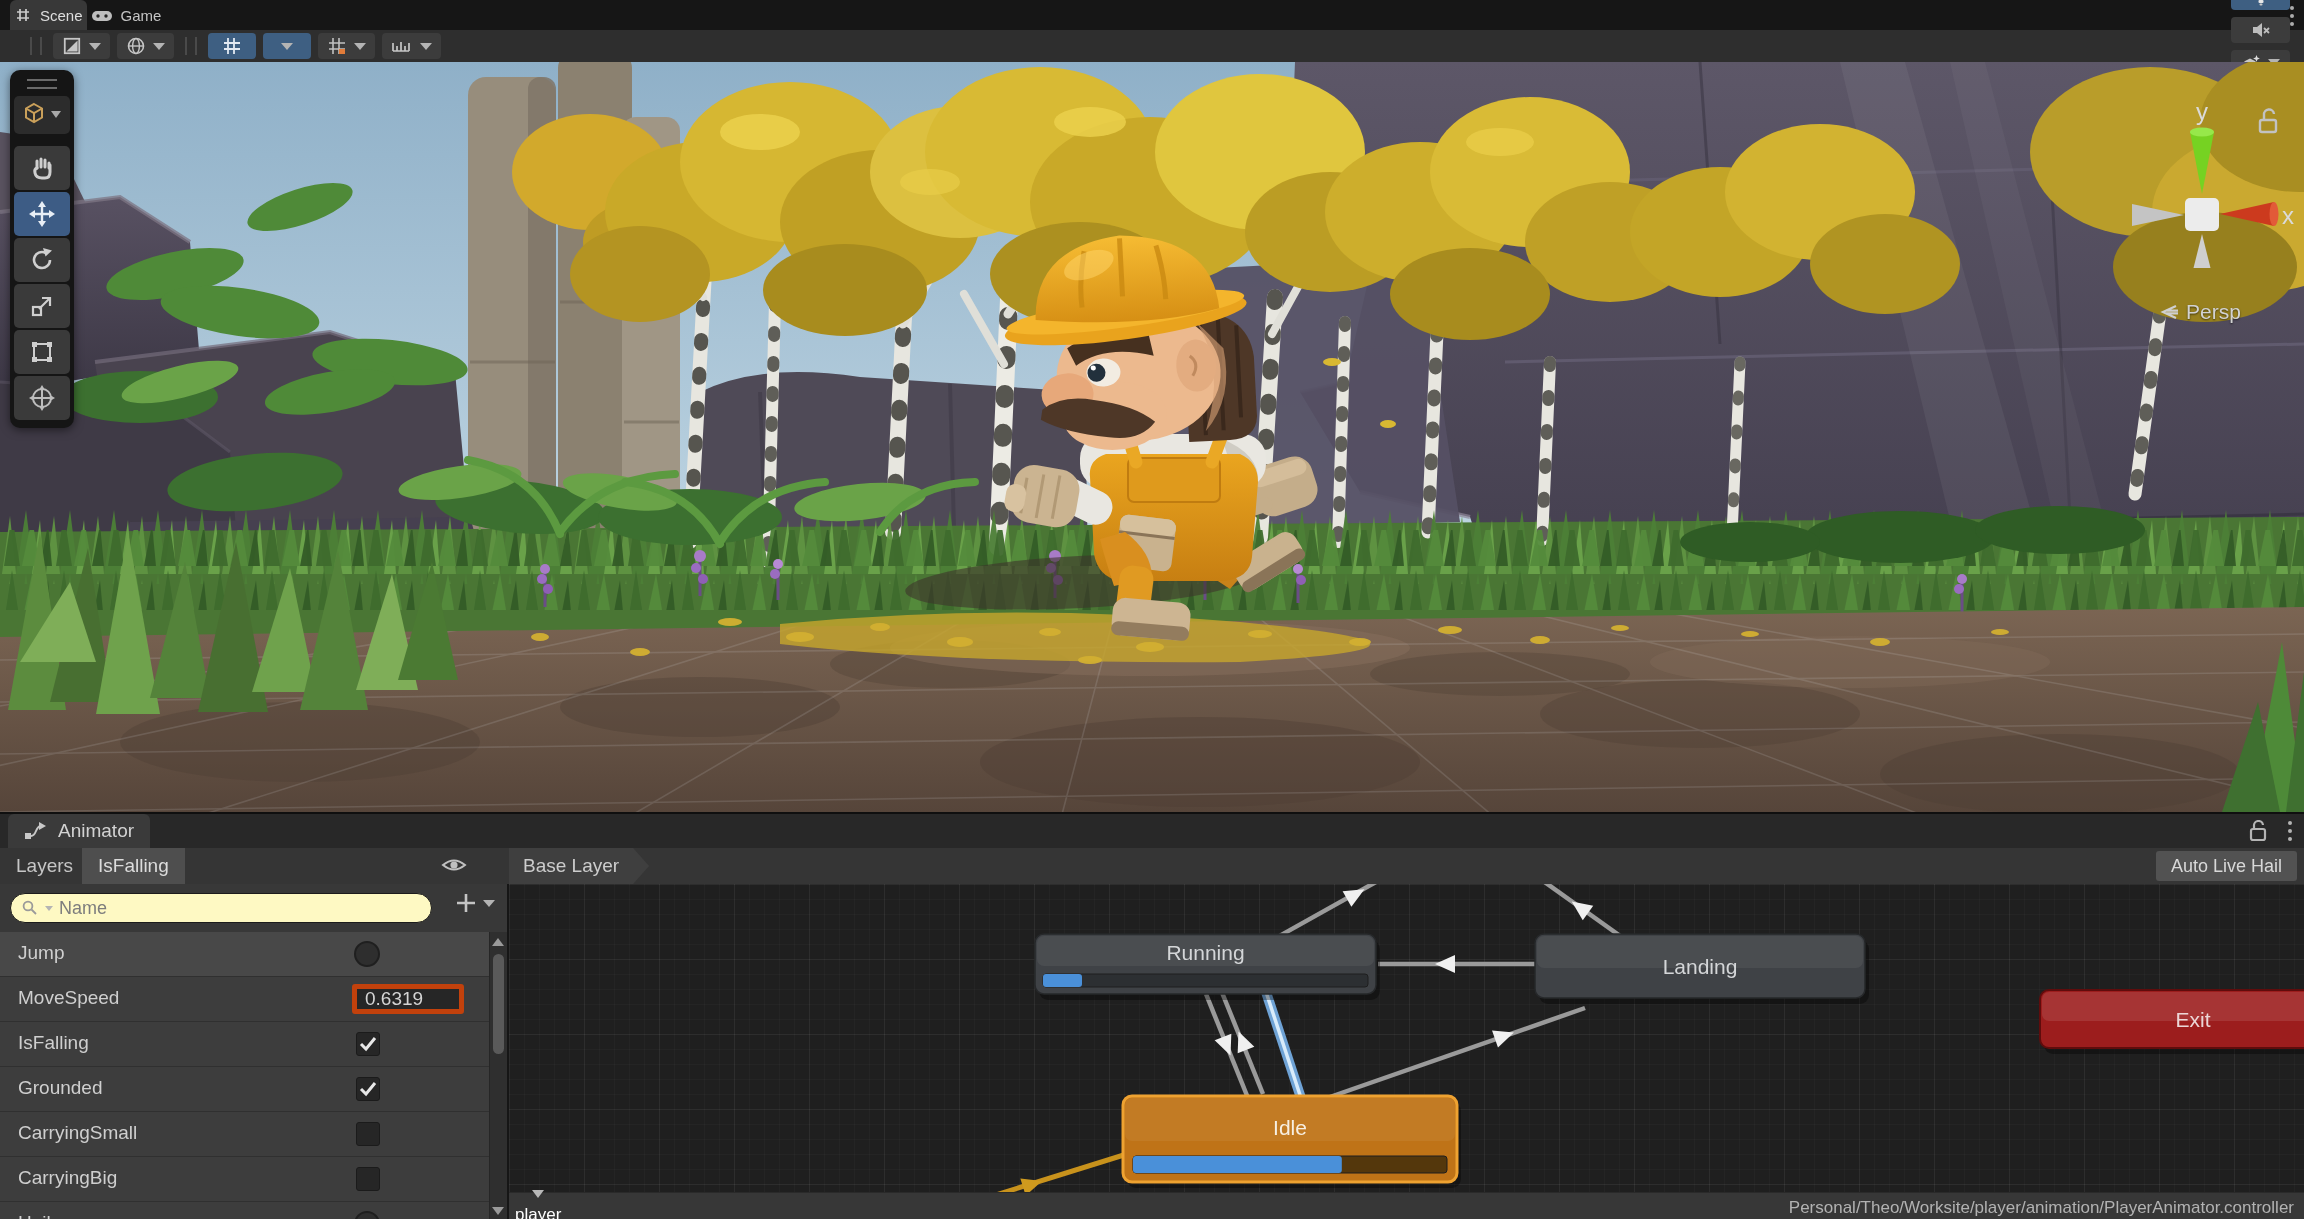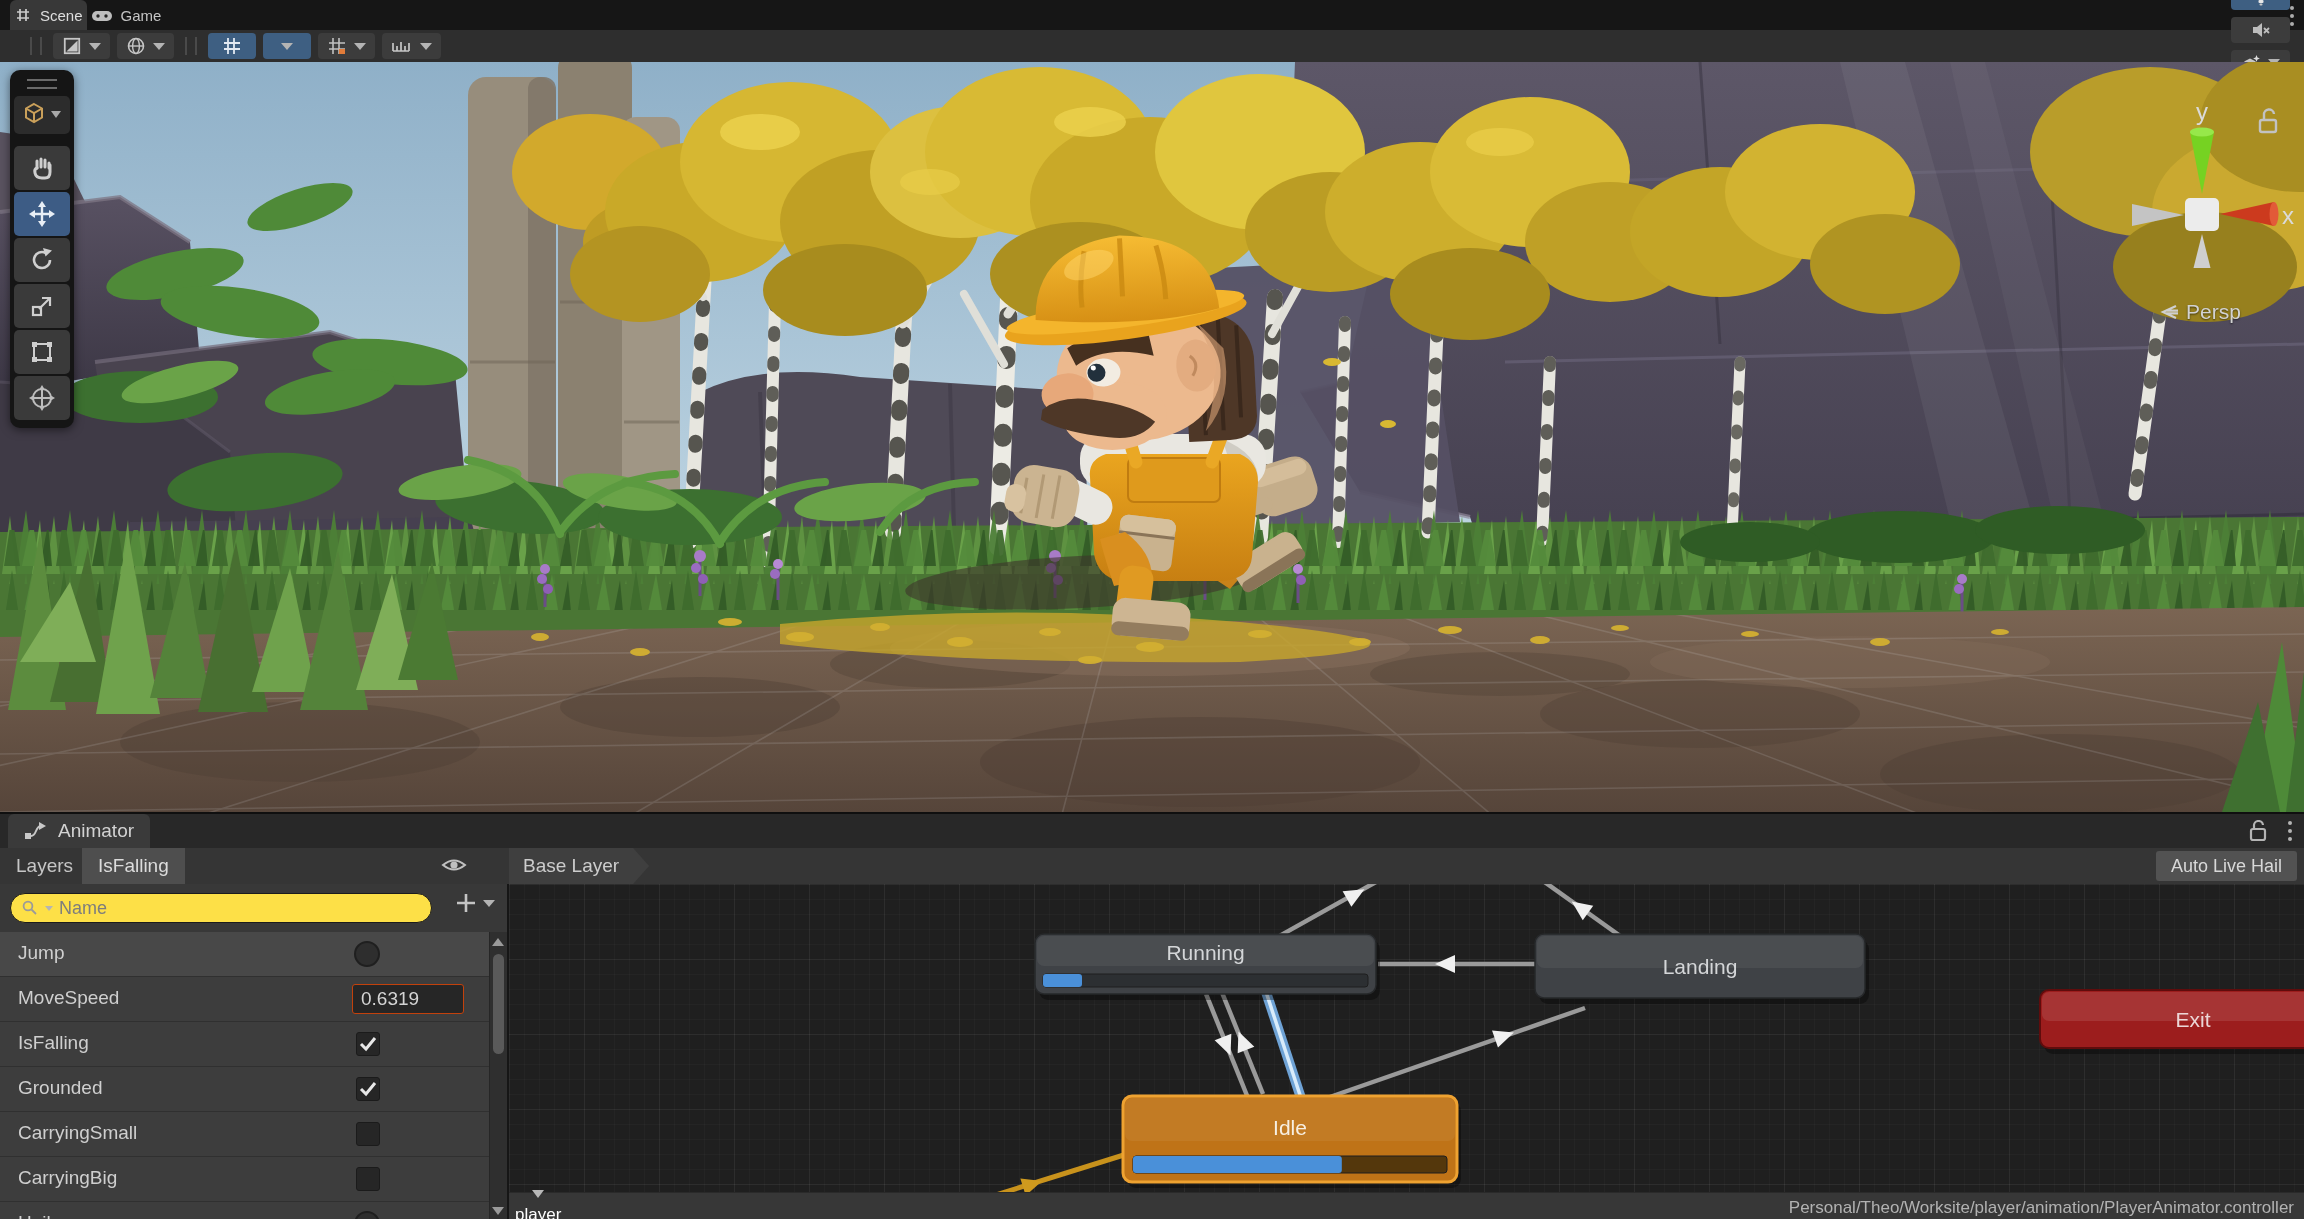--- a/index.html
+++ b/index.html
@@ -41,30 +41,30 @@
   #anim-header{position:absolute;left:0;top:34px;width:2304px;height:36px;background:#353535;border-bottom:1px solid #2a2a2a;}
   .lp-tab{position:absolute;top:0;height:36px;display:flex;align-items:center;padding:0 16px;font-size:19px;color:#c6c6c6;}
   #tab-layers{left:0;}
   #tab-parameters{left:82px;background:#4e4e4e;color:#dcdcdc;}
   #eye-wrap{position:absolute;left:440px;top:6px;}
   #breadcrumb{position:absolute;left:509px;top:0;height:36px;background:#3f3f3f;display:flex;align-items:center;padding:0 30px 0 14px;font-size:19px;color:#cccccc;clip-path:polygon(0 0,calc(100% - 16px) 0,100% 50%,calc(100% - 16px) 100%,0 100%);}
   #autolive{position:absolute;right:7px;top:3px;height:30px;background:#525252;border-radius:3px;display:flex;align-items:center;padding:0 15px;font-size:18px;color:#d8d8d8;}
   
   #params{position:absolute;left:0;top:70px;width:507px;height:337px;background:#3c3c3c;border-right:2px solid #161616;overflow:hidden;}
   #search-row{position:absolute;left:0;top:0;width:507px;height:48px;background:#383838;border-bottom:1px solid #2e2e2e;}
-  #search-field{position:absolute;left:10px;top:9px;width:400px;height:28px;background:#fde047;border:1px solid #1c1c1c;border-radius:15px;display:flex;align-items:center;gap:6px;padding:0 10px;}
+  #search-field{position:absolute;left:10px;top:9px;width:400px;height:28px;background:#fef9c3;border:1px solid #1c1c1c;border-radius:15px;display:flex;align-items:center;gap:6px;padding:0 10px;}
   #search-field .ph{color:#7d7d7d;font-size:18px;}
   #plus-wrap{position:absolute;right:12px;top:8px;display:flex;align-items:center;gap:6px;}
   #param-rows{position:absolute;left:0;top:48px;width:490px;}
   .param-row{position:relative;height:44px;background:#3d3d3d;border-bottom:1px solid #303030;}
   .param-row.first{background:#484848;}
   .pname{position:absolute;left:18px;top:10px;font-size:19px;color:#cfcfcf;}
   .trigger-circle{position:absolute;left:354px;top:9px;width:26px;height:26px;border-radius:50%;background:#2e2e2e;border:2px solid #1f1f1f;box-sizing:border-box;}
   .checkbox{position:absolute;left:356px;top:10px;width:24px;height:24px;background:#262626;border:1px solid #1b1b1b;border-radius:3px;box-sizing:border-box;}
-  .float-field{position:absolute;left:352px;top:7px;width:112px;height:30px;background:#262626;border:1px solid #c2410c;border-radius:3px;box-sizing:border-box;font-size:19px;color:#d4d4d4;display:flex;align-items:center;padding-left:8px;}
+  .float-field{position:absolute;left:352px;top:7px;width:112px;height:30px;background:#262626;border:5px solid #c2410c;border-radius:3px;box-sizing:border-box;font-size:19px;color:#d4d4d4;display:flex;align-items:center;padding-left:8px;}
   #pscroll{position:absolute;right:0;top:48px;width:17px;height:289px;background:#2f2f2f;border-left:1px solid #262626;}
   #pscroll .thumb{position:absolute;left:3px;top:22px;width:11px;height:100px;background:#5a5a5a;border-radius:6px;}
   .tri-up{width:0;height:0;border-left:6px solid transparent;border-right:6px solid transparent;border-bottom:8px solid #9a9a9a;position:absolute;left:2px;top:6px;}
   .tri-dn{width:0;height:0;border-left:6px solid transparent;border-right:6px solid transparent;border-top:8px solid #9a9a9a;position:absolute;left:2px;bottom:6px;}
   
   #graph{position:absolute;left:509px;top:70px;width:1795px;height:308px;background-color:#1f1f1f;
      background-image:
        linear-gradient(rgba(255,255,255,.045) 1px,transparent 1px),
        linear-gradient(90deg,rgba(255,255,255,.045) 1px,transparent 1px),
        linear-gradient(rgba(255,255,255,.025) 1px,transparent 1px),

